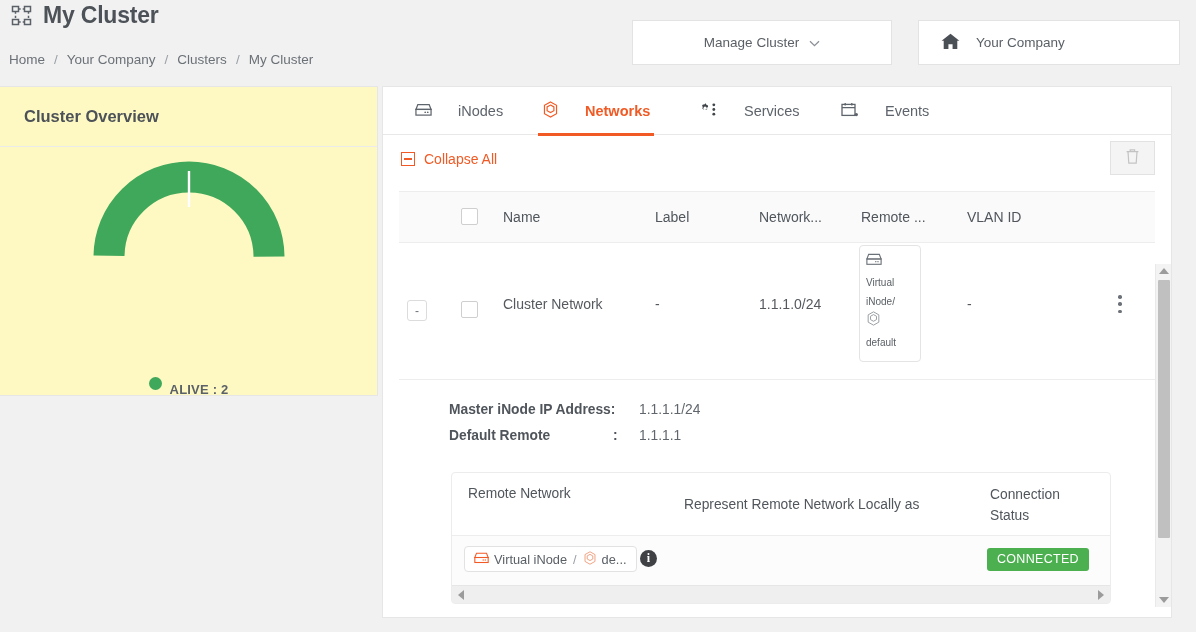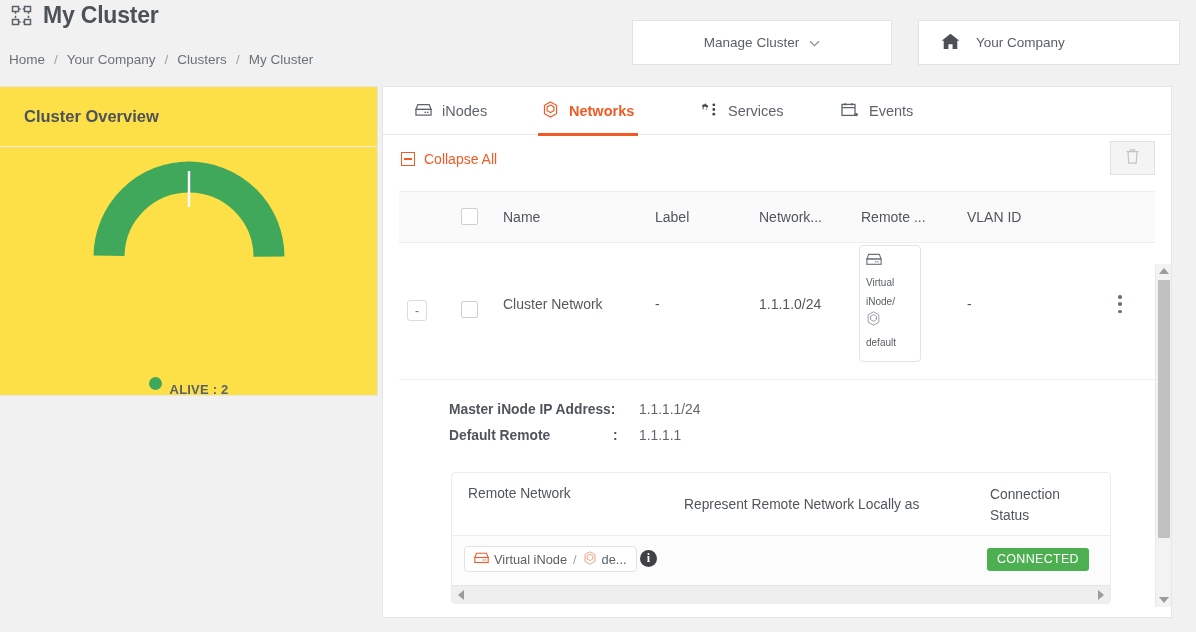--- a/index.html
+++ b/index.html
@@ -28,38 +28,38 @@
     border: 1px solid #e3e3e3; display: flex; align-items: center; justify-content: center;
     font-size: 13.5px; color: #5a6066;
   }
   .hdr-btn.manage { left: 632px; width: 260px; gap: 10px; }
   .hdr-btn.company { left: 918px; width: 262px; justify-content: flex-start; padding-left: 22px; gap: 16px; }
   .caret { font-size: 11px; color: #8b9198; }
 
   
   .left-panel {
     position: absolute; left: 0; top: 86px; width: 378px; height: 310px;
-    background: #fde047; border: 1px solid #e6e6e6; border-left: none;
+    background: #fef9c3; border: 1px solid #e6e6e6; border-left: none;
   }
   .left-head { height: 60px; border-bottom: 1px solid #ebebeb; display: flex; align-items: center; padding-left: 24px; }
   .left-head-title { font-size: 16.5px; font-weight: bold; color: #4c5258; }
   .chart-wrap { position: relative; height: 248px; }
   .donut { position: absolute; left: 93px; top: 14px; }
   .legend { position: absolute; left: 0; right: 0; top: 222px; display: flex; align-items: center; justify-content: center; gap: 8px; }
   .legend-dot { width: 13px; height: 13px; border-radius: 50%; background: #40a85b; display: inline-block; }
   .legend-label { font-size: 13px; font-weight: bold; color: #5b6168; letter-spacing: .2px; margin-top: 13px; }
 
   
   .right-panel {
     position: absolute; left: 382px; top: 86px; width: 790px; height: 532px;
     background: #fff; border: 1px solid #e6e6e6;
   }
 
   .tabs { position: relative; height: 48px; border-bottom: 1px solid #e8e8e8; }
-  .tab { position: absolute; top: 0; height: 48px; display: flex; align-items: center; gap: 10px; font-size: 14.5px; color: #5e646b; }
+  .tab { position: absolute; top: 0; height: 48px; display: flex; align-items: center; gap: 26px; font-size: 14.5px; color: #5e646b; }
   .tab .tlabel { white-space: nowrap; }
   .tab.active .tlabel { color: #f15a24; font-weight: bold; }
   .tab.active::after { content: ""; position: absolute; left: 0; right: 0; bottom: -1px; height: 3px; background: #f15a24; }
   .tab-inodes { left: 32px; }
   .tab-networks { left: 155px; padding: 0 4px; }
   .tab-services { left: 316px; }
   .tab-events { left: 458px; }
 
   .collapse-row { position: relative; height: 56px; }
   .collapse-all { position: absolute; left: 18px; top: 16px; display: flex; align-items: center; gap: 9px; color: #f15a24; font-size: 14px; }

